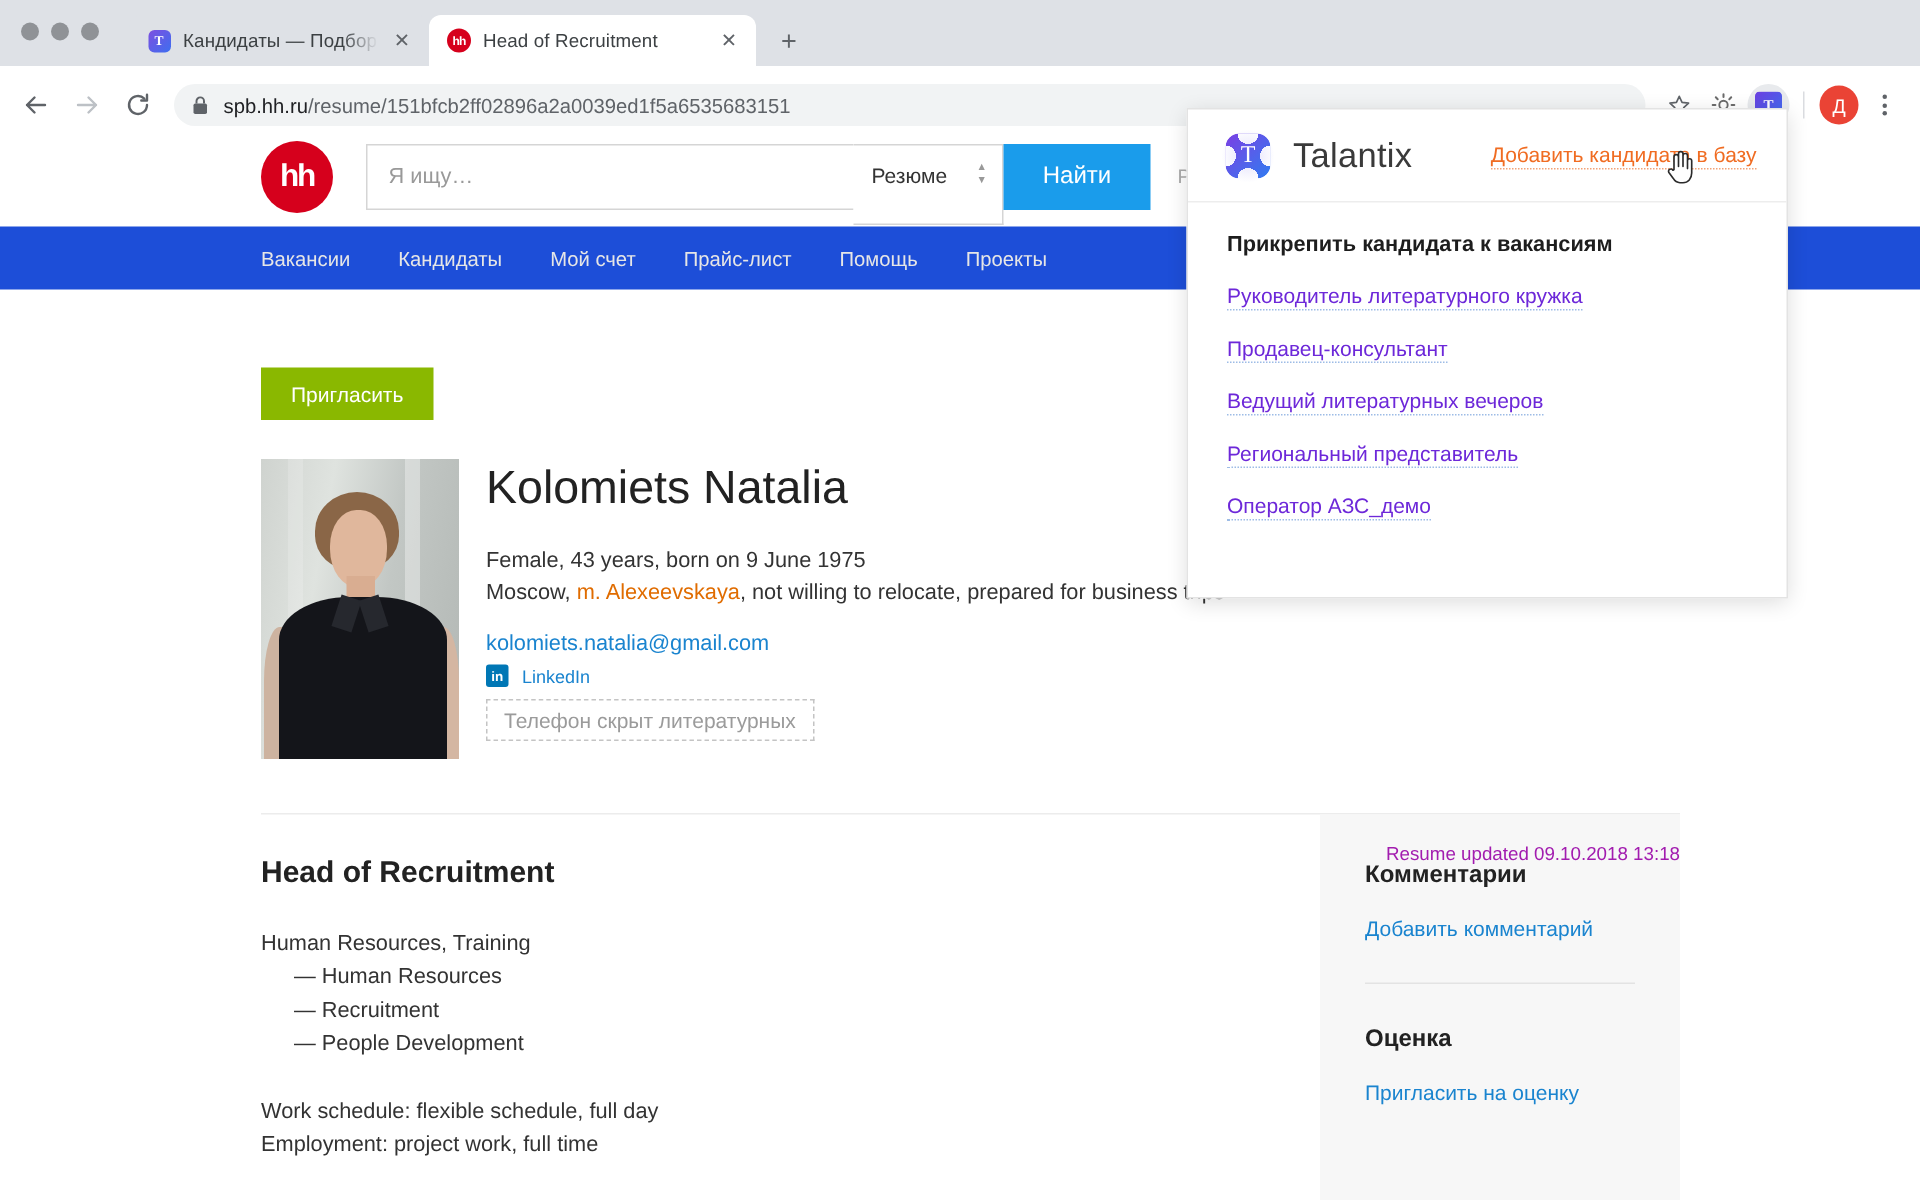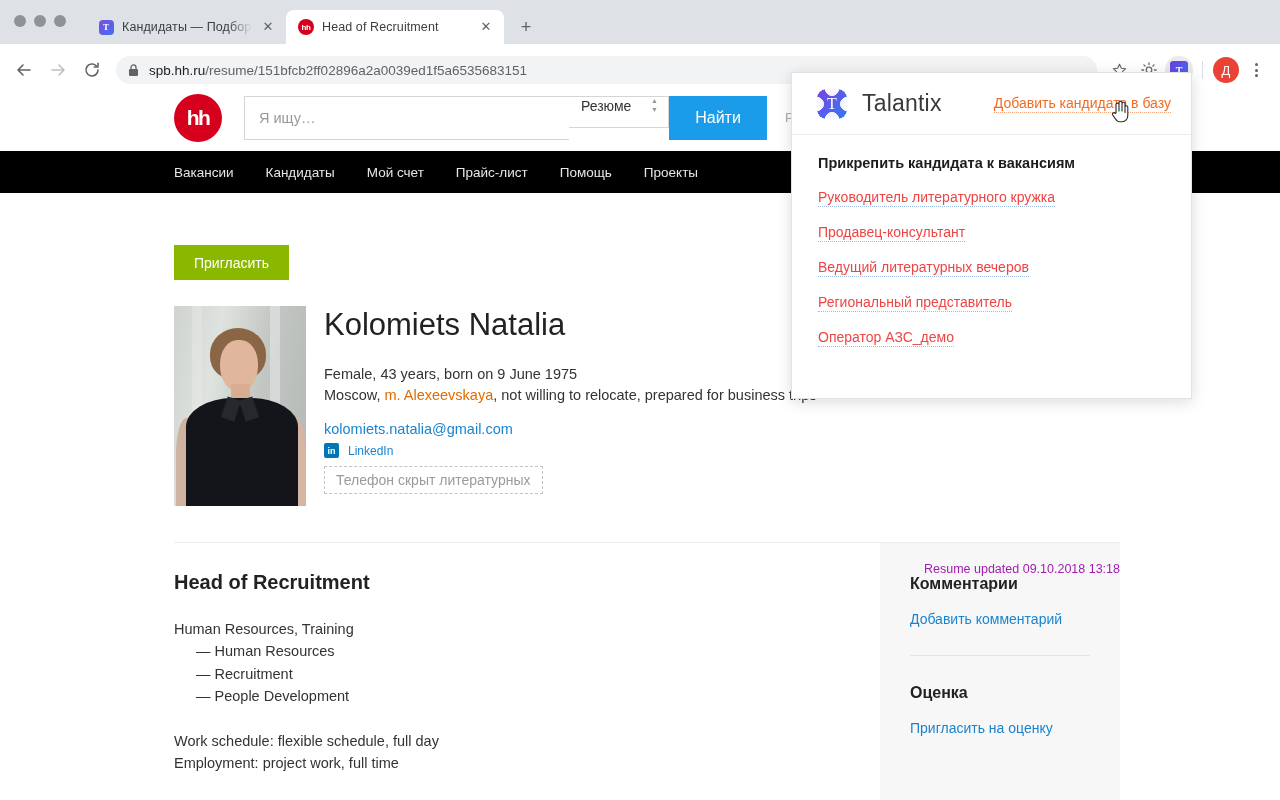--- a/index.html
+++ b/index.html
@@ -159,37 +159,37 @@
   }
   .hh-search { display: flex; align-items: stretch; height: 44px; }
   .hh-input {
     width: 325px; height: 44px;
     border: 1px solid #d5d5d5; border-right: none;
     padding: 0 14px; font-size: 14.5px; color: #999;
     display: flex; align-items: center;
     background: #fff;
   }
   .hh-select {
-    width: 100px; height: 32px;
+    width: 100px; height: 54px;
     border: 1px solid #d5d5d5; border-left: none;
     background: #fff; display: flex; align-items: center;
     justify-content: space-between; padding: 0 10px 12px 12px;
     font-size: 14px; color: #333;
   }
   .spinner { display: flex; flex-direction: column; gap: 3px; color: #999; font-size: 7px; line-height: 6px; }
   .hh-btn {
     width: 98px; height: 44px; background: #1a9ceb; color: #fff;
     display: flex; align-items: center; justify-content: center;
     font-size: 16px;
   }
   .hh-right {
     margin-left: 18px; font-size: 13px; color: #aaa; white-space: nowrap;
   }
   .hh-nav {
-    height: 42px; background: #000000;
+    height: 42px; background: #1d4ed8;
     display: flex; align-items: center;
     padding-left: 174px;
     gap: 32px;
   }
   .hh-nav a { color: #e6e6e6; font-size: 13.5px; text-decoration: none; }
 
   .content { padding: 0 0 0 174px; position: relative; }
   .invite-btn {
     margin-top: 52px;
     display: inline-flex; align-items: center; justify-content: center;
@@ -312,21 +312,21 @@
     position: relative;
   }
   .cursor-hand {
     position: absolute; left: 1110px; top: 100px;
     width: 20px; height: 24px; z-index: 60;
     pointer-events: none;
   }
   .popup-body { padding: 20px 22px 0 26px; }
   .popup-title { font-size: 14.5px; font-weight: bold; color: #1d1d1d; margin: 0 0 18px 0; }
   .vac-link {
-    display: block; color: #ef4444; font-size: 14px;
+    display: block; color: #6d28d9; font-size: 14px;
     text-decoration: none;
     border-bottom: 1px dotted #9dbce6;
     width: fit-content;
     margin-bottom: 17px;
     padding-bottom: 1px;
   }
 </style>
 </head>
 <body>
 

